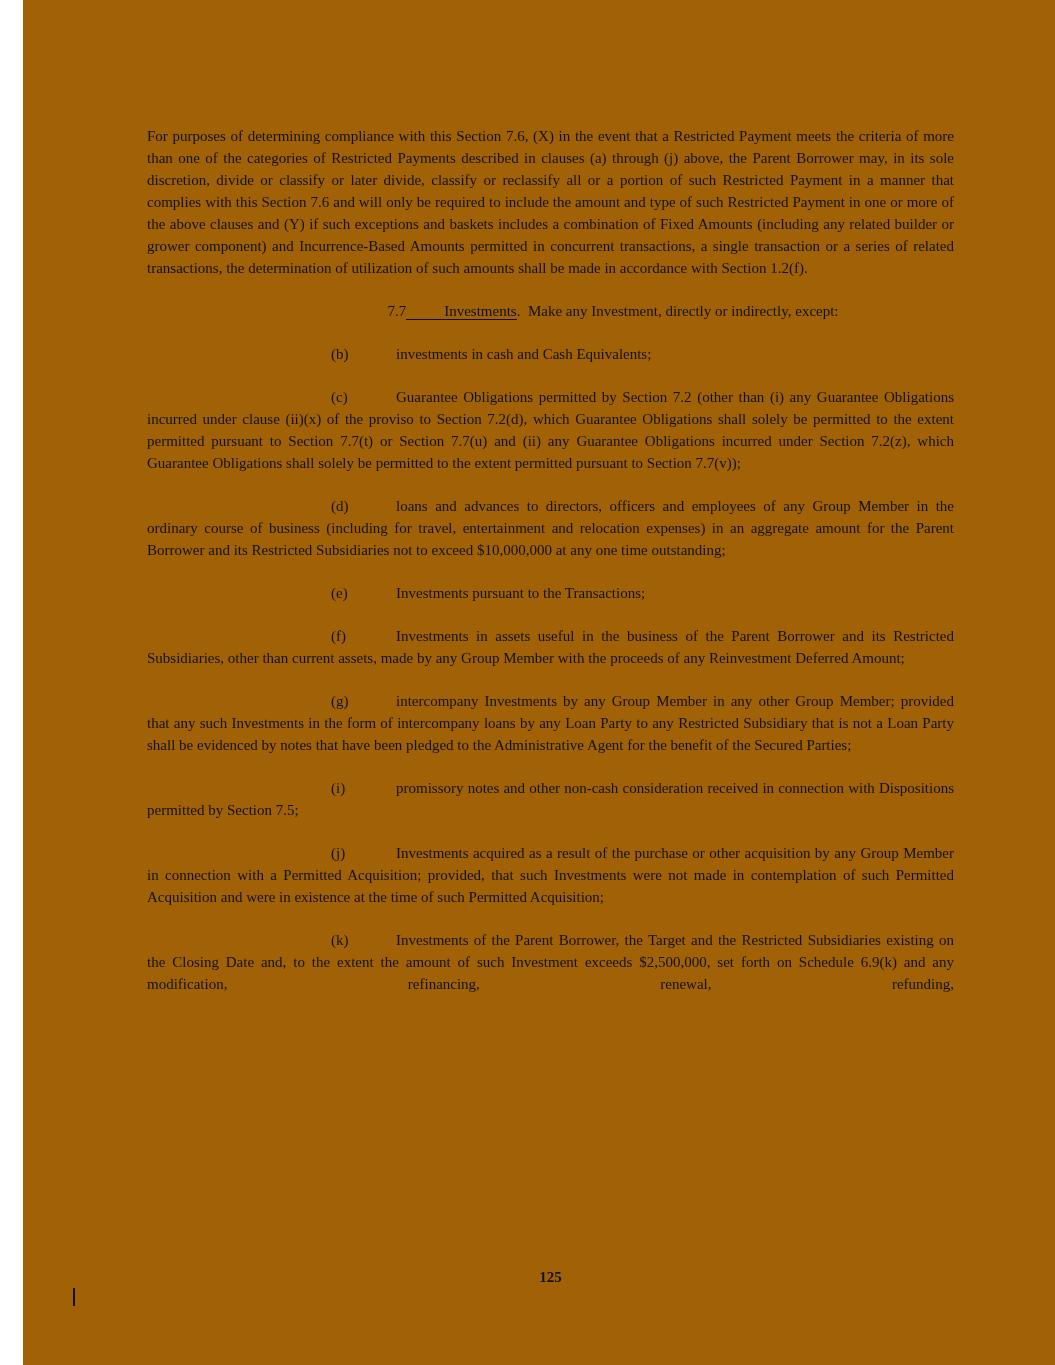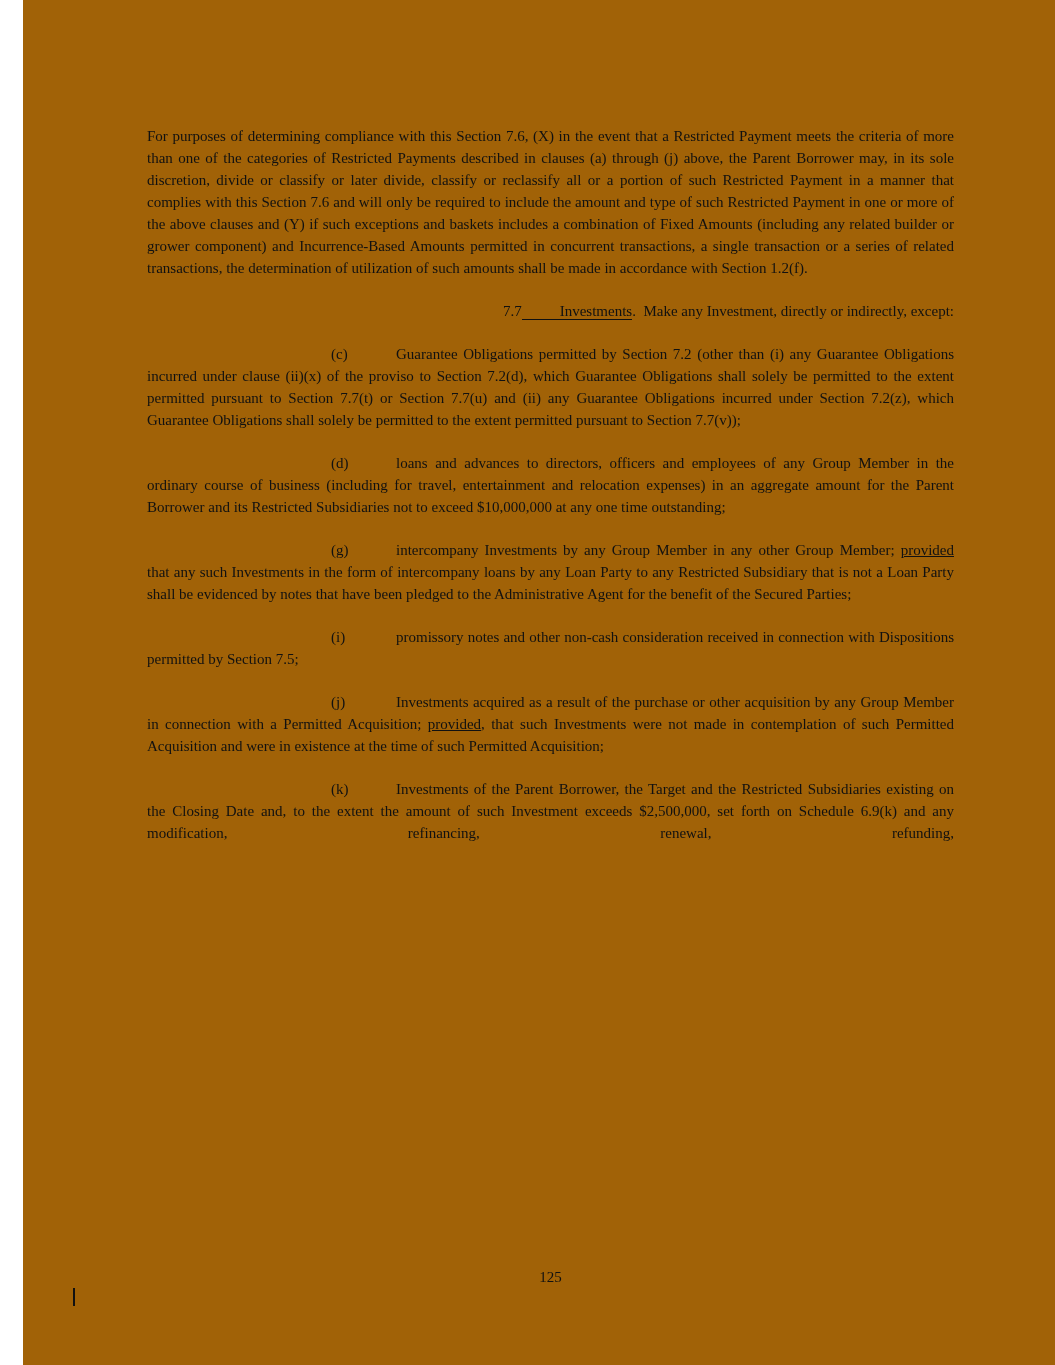--- a/index.html
+++ b/index.html
@@ -27,50 +27,50 @@
     text-align: justify;
   }
   .content p {
     margin: 0 0 21px 0;
   }
   p.intro {
     text-indent: 0;
   }
   p.section-heading {
     text-indent: 125px;
-    text-align: right;
+    text-align: center;
   }
   .heading-underline {
     border-bottom: 1.7px solid #111111;
   }
   .heading-tab {
     display: inline-block;
     width: 38px;
     height: 1px;
   }
   p.clause {
     text-indent: 184px;
   }
   .clause-label {
     display: inline-block;
     width: 65px;
     text-indent: 0;
   }
   .u {
-    text-decoration: underline;
   }
   .justify-last {
     text-align-last: justify;
   }
   .footer {
     position: absolute;
     left: 124px;
     width: 807px;
     top: 1266px;
     text-align: center;
+    font-weight: bold;
   }
   .margin-mark {
     position: absolute;
     left: 50px;
     top: 1288px;
     width: 2px;
     height: 18px;
     background: #111111;
   }
 </style>
@@ -79,22 +79,25 @@
 
 <div class="page">
 
   <div class="content">
 
     <p class="intro">For purposes of determining compliance with this Section 7.6, (X) in the event that a Restricted Payment meets the criteria of more than one of the categories of Restricted Payments described in clauses (a) through (j) above, the Parent Borrower may, in its sole discretion, divide or classify or later divide, classify or reclassify all or a portion of such Restricted Payment in a manner that complies with this Section 7.6 and will only be required to include the amount and type of such Restricted Payment in one or more of the above clauses and (Y) if such exceptions and baskets includes a combination of Fixed Amounts (including any related builder or grower component) and Incurrence-Based Amounts permitted in concurrent transactions, a single transaction or a series of related transactions, the determination of utilization of such amounts shall be made in accordance with Section 1.2(f).</p>
 
     <p class="section-heading"><span>7.7</span><span class="heading-underline"><span class="heading-tab"></span><span>Investments</span></span><span>.&nbsp; Make any Investment, directly or indirectly, except:</span></p>
 
     <div>
+        <p class="clause"><span class="clause-label">(b)</span><span><span>investments in cash and Cash Equivalents;</span></span></p>
         <p class="clause"><span class="clause-label">(c)</span><span><span>Guarantee Obligations permitted by Section 7.2 (other than (i) any Guarantee Obligations incurred under clause (ii)(x) of the proviso to Section 7.2(d), which Guarantee Obligations shall solely be permitted to the extent permitted pursuant to Section 7.7(t) or Section 7.7(u) and (ii) any Guarantee Obligations incurred under Section 7.2(z), which Guarantee Obligations shall solely be permitted to the extent permitted pursuant to Section 7.7(v));</span></span></p>
         <p class="clause"><span class="clause-label">(d)</span><span><span>loans and advances to directors, officers and employees of any Group Member in the ordinary course of business (including for travel, entertainment and relocation expenses) in an aggregate amount for the Parent Borrower and its Restricted Subsidiaries not to exceed $10,000,000 at any one time outstanding;</span></span></p>
+        <p class="clause"><span class="clause-label">(e)</span><span><span>Investments pursuant to the Transactions;</span></span></p>
+        <p class="clause"><span class="clause-label">(f)</span><span><span>Investments in assets useful in the business of the Parent Borrower and its Restricted Subsidiaries, other than current assets, made by any Group Member with the proceeds of any Reinvestment Deferred Amount;</span></span></p>
         <p class="clause"><span class="clause-label">(g)</span><span><span>intercompany Investments by any Group Member in any other Group Member; </span><span class="u">provided</span><span> that any such Investments in the form of intercompany loans by any Loan Party to any Restricted Subsidiary that is not a Loan Party shall be evidenced by notes that have been pledged to the Administrative Agent for the benefit of the Secured Parties;</span></span></p>
         <p class="clause"><span class="clause-label">(i)</span><span><span>promissory notes and other non-cash consideration received in connection with Dispositions permitted by Section 7.5;</span></span></p>
         <p class="clause"><span class="clause-label">(j)</span><span><span>Investments acquired as a result of the purchase or other acquisition by any Group Member in connection with a Permitted Acquisition; </span><span class="u">provided</span><span>, that such Investments were not made in contemplation of such Permitted Acquisition and were in existence at the time of such Permitted Acquisition;</span></span></p>
         <p class="clause justify-last"><span class="clause-label">(k)</span><span><span>Investments of the Parent Borrower, the Target and the Restricted Subsidiaries existing on the Closing Date and, to the extent the amount of such Investment exceeds $2,500,000, set forth on Schedule 6.9(k) and any modification, refinancing, renewal, refunding,</span></span></p>
       </div>
 
   </div>
 
   <div class="footer">
     <span>125</span>

